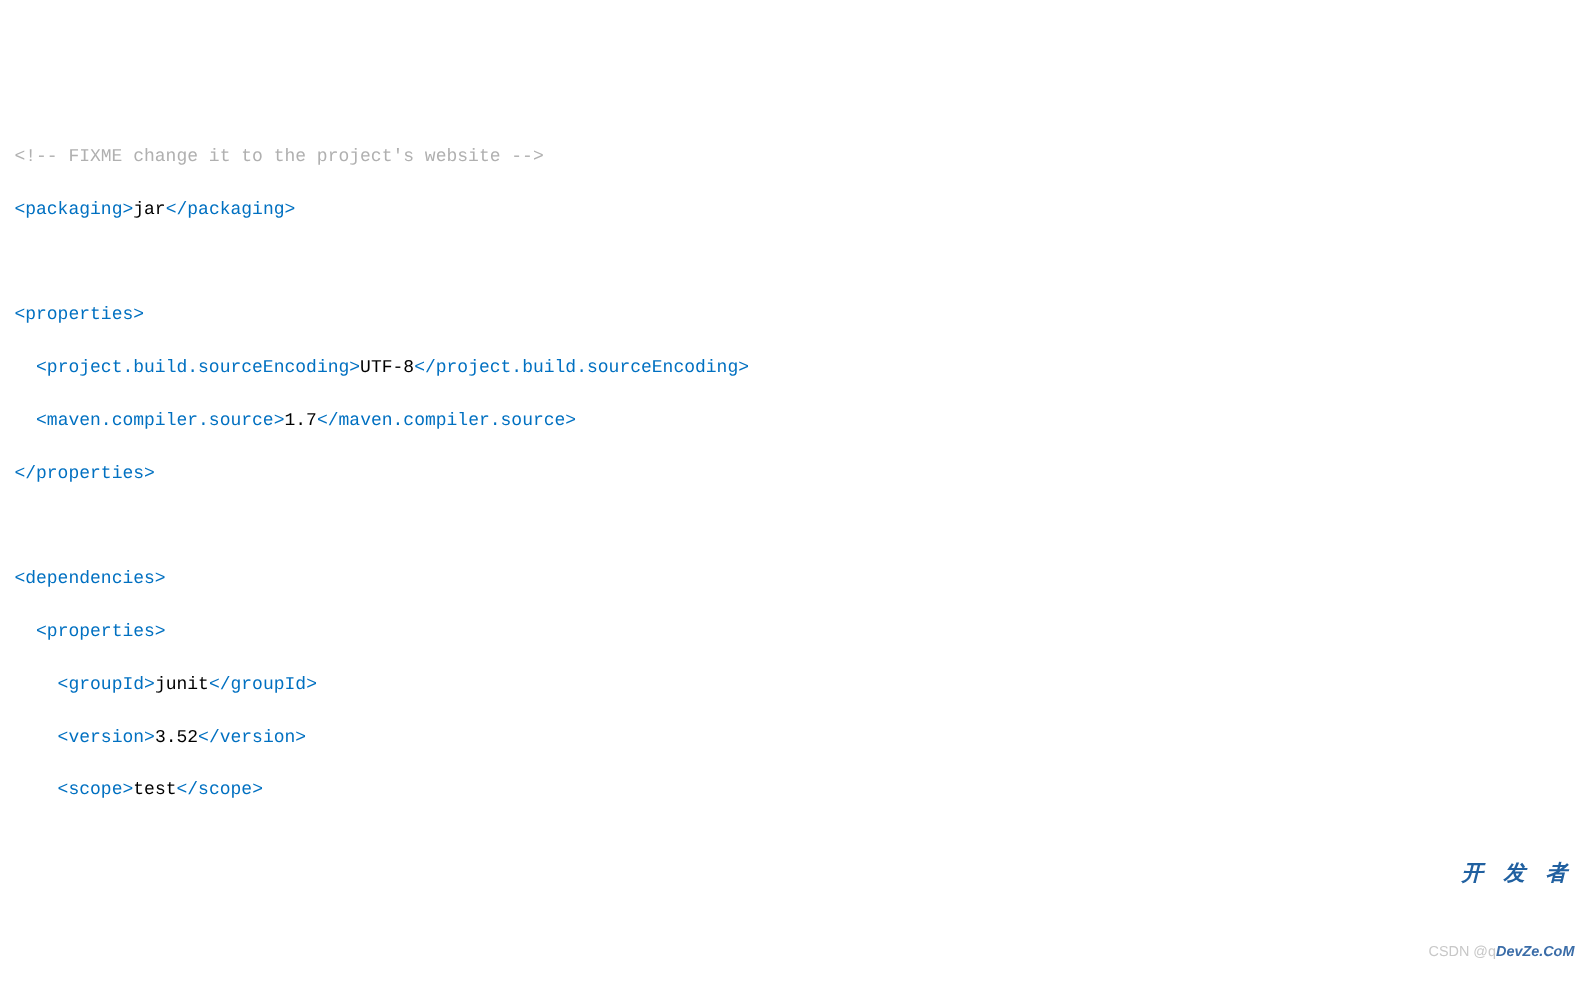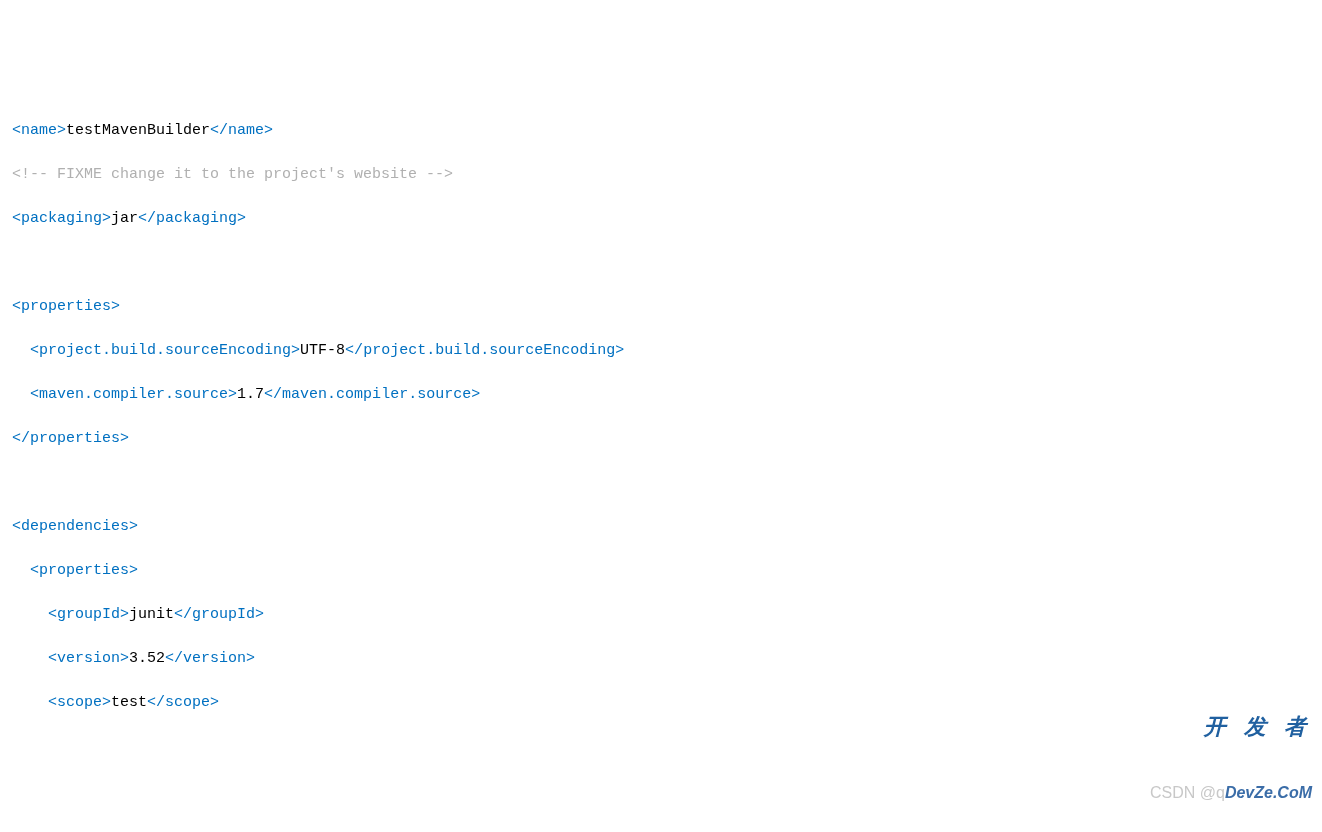--- a/index.html
+++ b/index.html
@@ -22,45 +22,44 @@
   .line { display: block; }
   .watermark-right {
     position: fixed;
     bottom: 6px;
     right: 10px;
     font-family: Arial, "Microsoft YaHei", sans-serif;
     pointer-events: none;
     text-align: right;
   }
   .watermark-top {
-    font-size: 22px;
+    font-size: 18px;
     font-weight: bold;
     letter-spacing: 6px;
     color: #2060a0;
     font-style: italic;
     text-shadow: 0 0 2px #fff;
   }
   .watermark-bottom {
-    font-size: 16px;
+    font-size: 12px;
     color: #c8c8c8;
     letter-spacing: 0;
   }
   .watermark-devze {
     color: #3b6da8;
     font-weight: bold;
     font-style: italic;
   }
 </style>
 </head>
 <body>
 
 
 
 <div class="code-container">
-<span class="line"><span class="tag">&lt;</span><span class="tag">name</span><span class="tag">&gt;</span><span class="text">testMavenBuilder</span><span class="tag">&lt;/</span><span class="tag">name</span><span class="tag">&gt;</span></span>
 <span class="line"><span class="comment">&lt;!-- FIXME change it to the project's website --&gt;</span></span>
 <span class="line"><span class="tag">&lt;</span><span class="tag">packaging</span><span class="tag">&gt;</span><span class="text">jar</span><span class="tag">&lt;/</span><span class="tag">packaging</span><span class="tag">&gt;</span></span>
 <span class="line"> </span>
 <span class="line"><span class="tag">&lt;</span><span class="tag">properties</span><span class="tag">&gt;</span></span>
 <span class="line">  <span class="tag">&lt;</span><span class="tag">project.build.sourceEncoding</span><span class="tag">&gt;</span><span class="text">UTF-8</span><span class="tag">&lt;/</span><span class="tag">project.build.sourceEncoding</span><span class="tag">&gt;</span></span>
 <span class="line">  <span class="tag">&lt;</span><span class="tag">maven.compiler.source</span><span class="tag">&gt;</span><span class="text">1.7</span><span class="tag">&lt;/</span><span class="tag">maven.compiler.source</span><span class="tag">&gt;</span></span>
 <span class="line"><span class="tag">&lt;/</span><span class="tag">properties</span><span class="tag">&gt;</span></span>
 <span class="line"> </span>
 <span class="line"><span class="tag">&lt;</span><span class="tag">dependencies</span><span class="tag">&gt;</span></span>
 <span class="line">  <span class="tag">&lt;</span><span class="tag">properties</span><span class="tag">&gt;</span></span>

